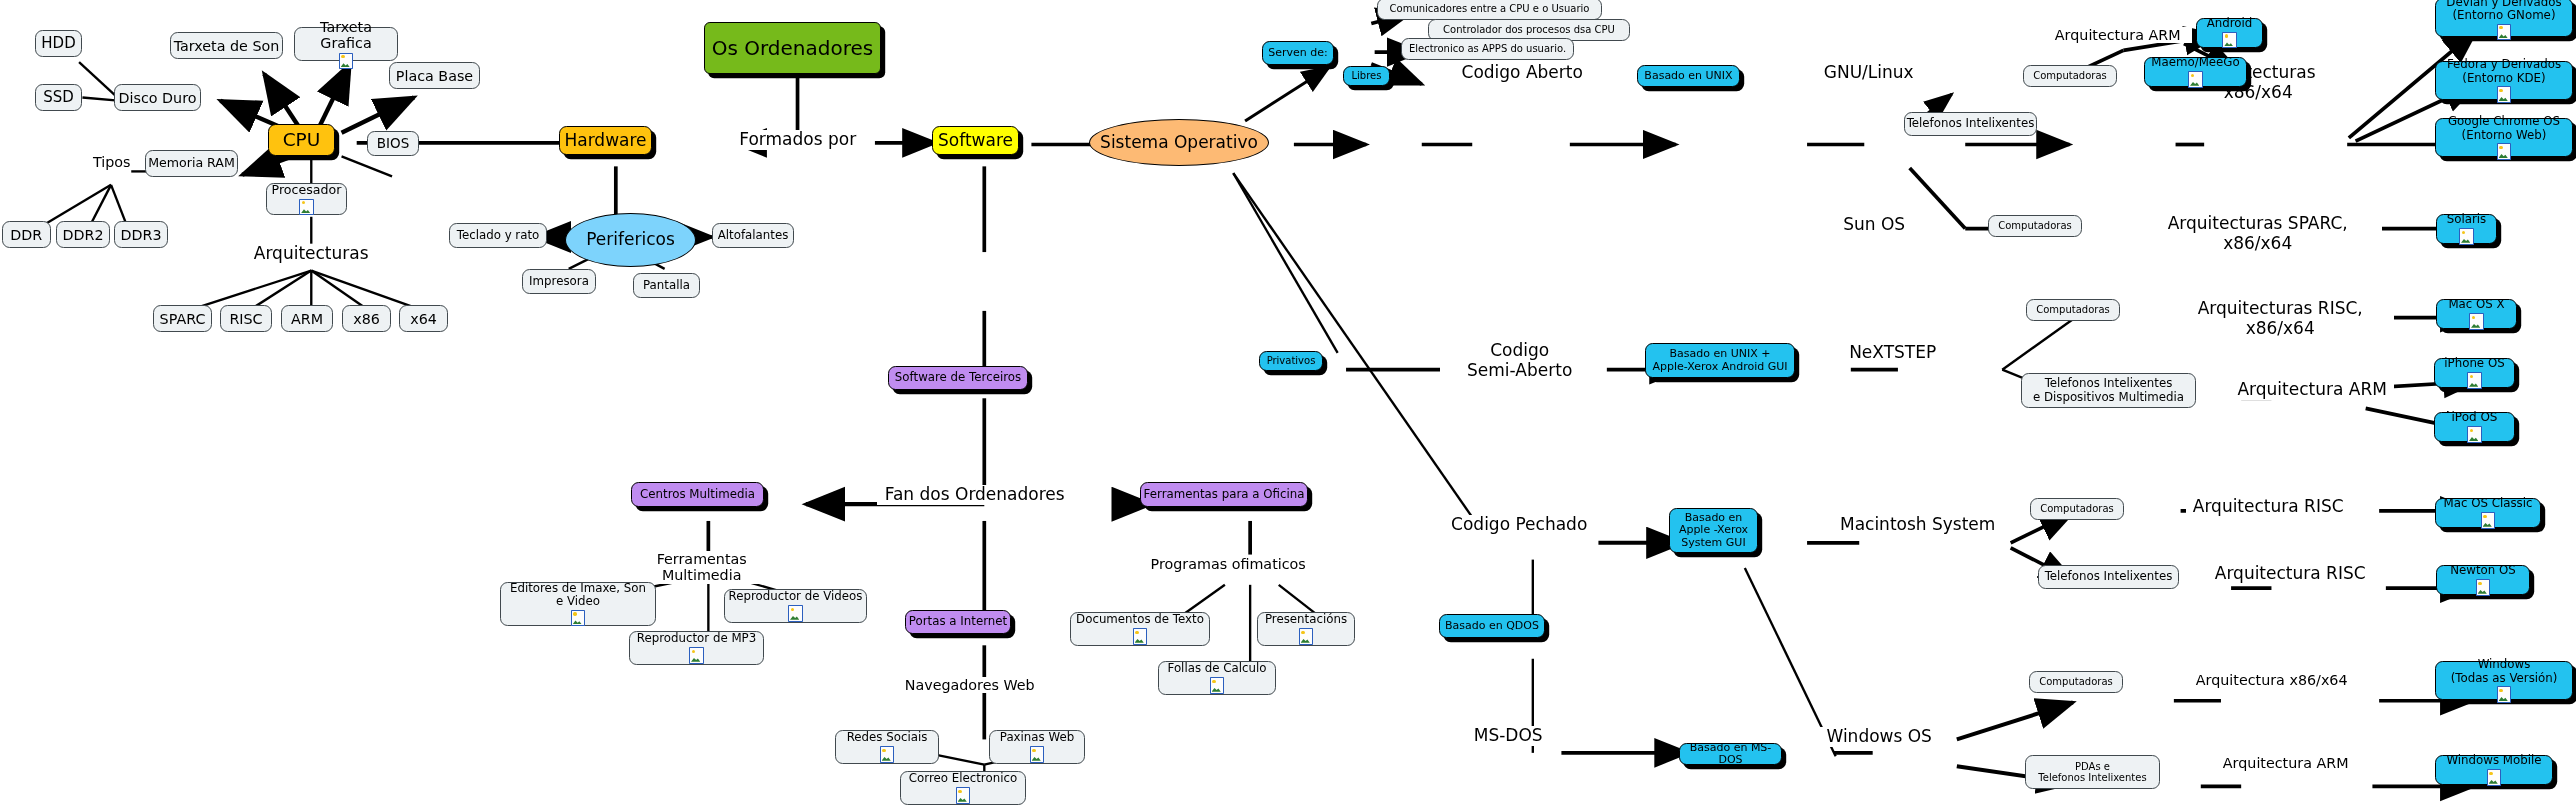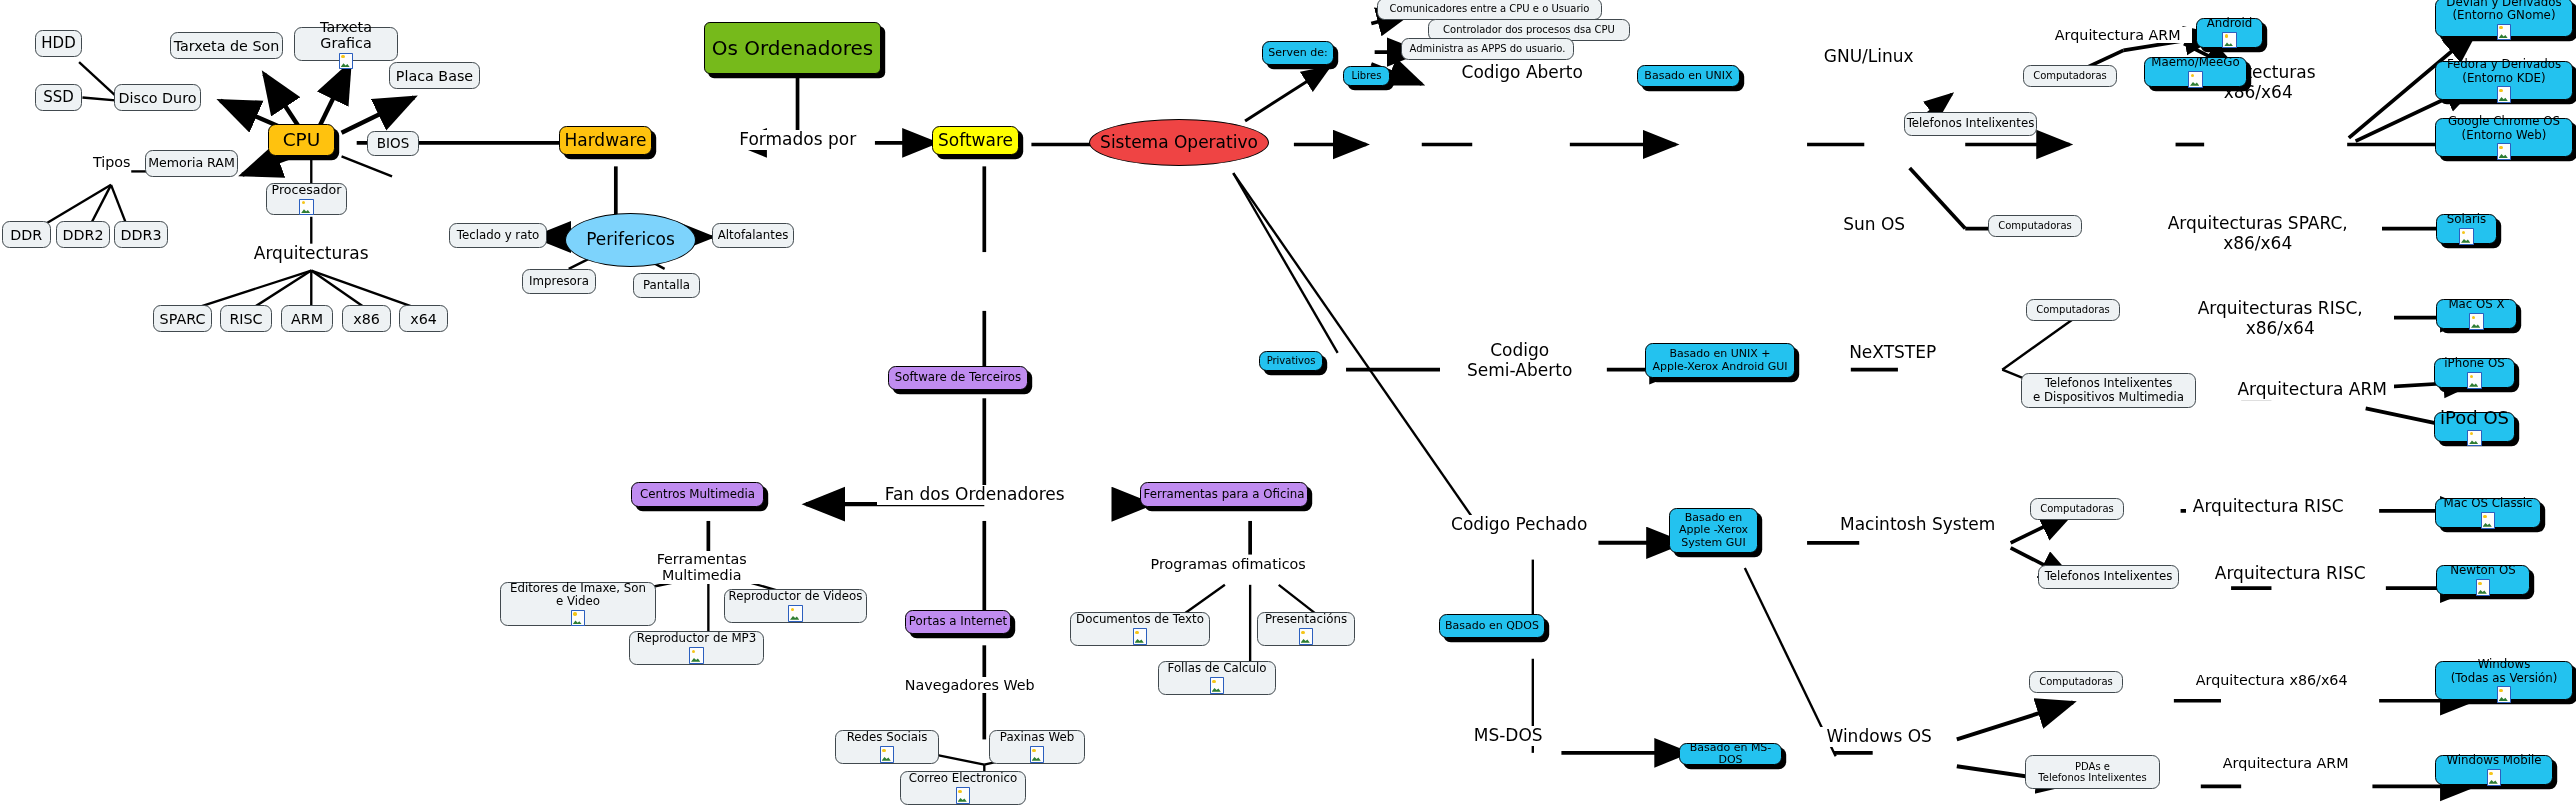--- a/index.html
+++ b/index.html
@@ -45,21 +45,21 @@
   .n-orange{background:#ffc20e;}
   .n-yellow{background:#ffff00;}
   .n-cyan{background:#23c2ef;}
   .n-purple{background:#c08cf0;}
 
   .ellipse{
     border-radius:50%;
     border:1.3px solid #000;
     box-shadow:5px 5px 0 0 #000;
   }
-  .n-cyan.ellipse{background:#ef4444;}
+  .n-cyan.ellipse{background:#fdba74;}
   .n-orange.ellipse{background:#7dd3fc;}
   .n-purple.ellipse{background:#c08cf0;}
 
   .lbl{
     position:absolute;
     color:#000;
     background:#ffffff;
     padding:0 4.2px;
     text-align:center;
     line-height:1.15;
@@ -371,31 +371,31 @@
   <div class="node n-col n-cyan" style="left:1262px;top:41px;width:72px;height:23.6px;font-size:11px;">
     <span class="nodetext">Serven de:</span></div>
 
   <div class="node n-plain xs" style="left:1377px;top:-2.5px;width:225px;height:22px;">
     <span class="nodetext">Comunicadores entre a CPU e o Usuario</span></div>
 
   <div class="node n-plain xs" style="left:1428px;top:18.5px;width:202px;height:22px;">
     <span class="nodetext">Controlador dos procesos dsa CPU</span></div>
 
   <div class="node n-plain xs" style="left:1401px;top:38px;width:173px;height:22px;">
-    <span class="nodetext">Administra as APPS do usuario.</span></div>
+    <span class="nodetext">Electronico as APPS do usuario.</span></div>
 
   <div class="node n-col n-cyan" style="left:1343px;top:66px;width:47px;height:20px;font-size:10px;">
     <span class="nodetext">Libres</span></div>
 
   <div class="lbl" style="left:1445px;top:63px;width:146px;">Codigo Aberto</div>
 
   <div class="node n-col n-cyan" style="left:1637px;top:65px;width:103px;height:22px;font-size:11px;">
     <span class="nodetext">Basado en UNIX</span></div>
 
-  <div class="lbl" style="left:1809px;top:47px;width:111px;">GNU/Linux</div>
+  <div class="lbl" style="left:1809px;top:63px;width:111px;">GNU/Linux</div>
 
   <div class="node n-plain xs" style="left:2023px;top:65px;width:94px;height:22px;">
     <span class="nodetext">Computadoras</span></div>
 
   <div class="lbl" style="left:2164px;top:63px;width:180px;">Arquitecturas x86/x64</div>
 
   <div class="node n-plain sm" style="left:1904px;top:112px;width:133px;height:23.6px;font-size:11.8px;">
     <span class="nodetext">Telefonos Intelixentes</span></div>
 
   <div class="lbl sm" style="left:2043px;top:27px;width:141px;">Arquitectura ARM</div>
@@ -458,21 +458,21 @@
   <div class="node n-plain sm" style="left:2021px;top:373px;width:175px;height:35px;font-size:11.8px;">
     <span class="nodetext">Telefonos Intelixentes
 e Dispositivos Multimedia</span></div>
 
   <div class="lbl" style="left:2230px;top:380px;width:156px;">Arquitectura ARM</div>
 
   <div class="node n-col n-cyan" style="left:2434px;top:358px;width:81px;height:30px;font-size:11.8px;">
     <span class="nodetext">iPhone OS</span>
     <span class="picicon"></span></div>
 
-  <div class="node n-col n-cyan" style="left:2434px;top:412px;width:81px;height:30px;font-size:18px;">
+  <div class="node n-col n-cyan" style="left:2434px;top:412px;width:81px;height:30px;font-size:12px;">
     <span class="nodetext">iPod OS</span>
     <span class="picicon"></span></div>
 
   <div class="lbl" style="left:1430px;top:515px;width:170px;">Codigo Pechado</div>
 
   <div class="node n-col n-cyan" style="left:1669px;top:508px;width:89px;height:45px;font-size:11px;">
     <span class="nodetext">Basado en
 Apple -Xerox
 System GUI</span></div>
 

